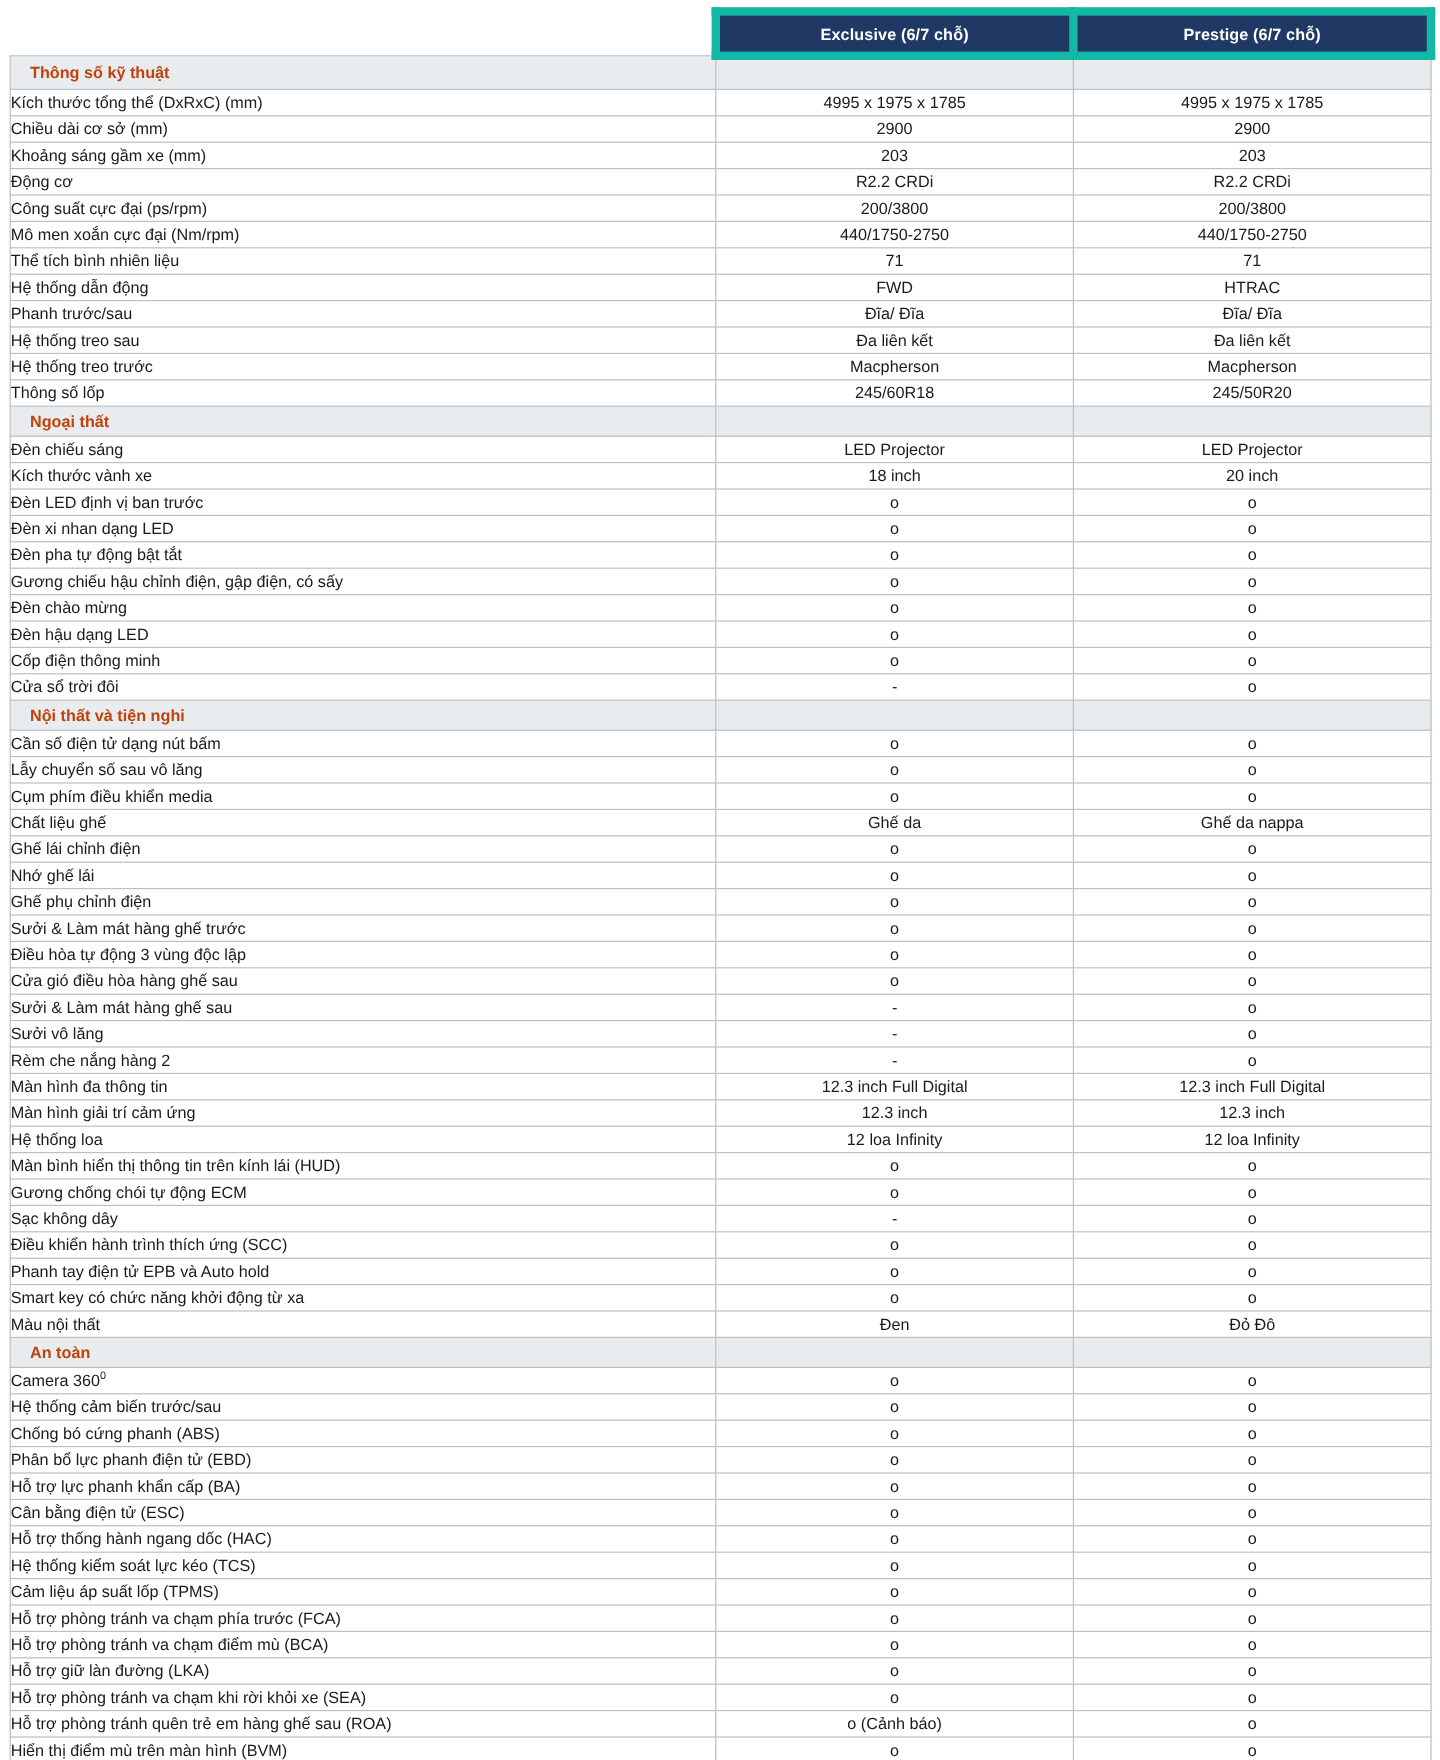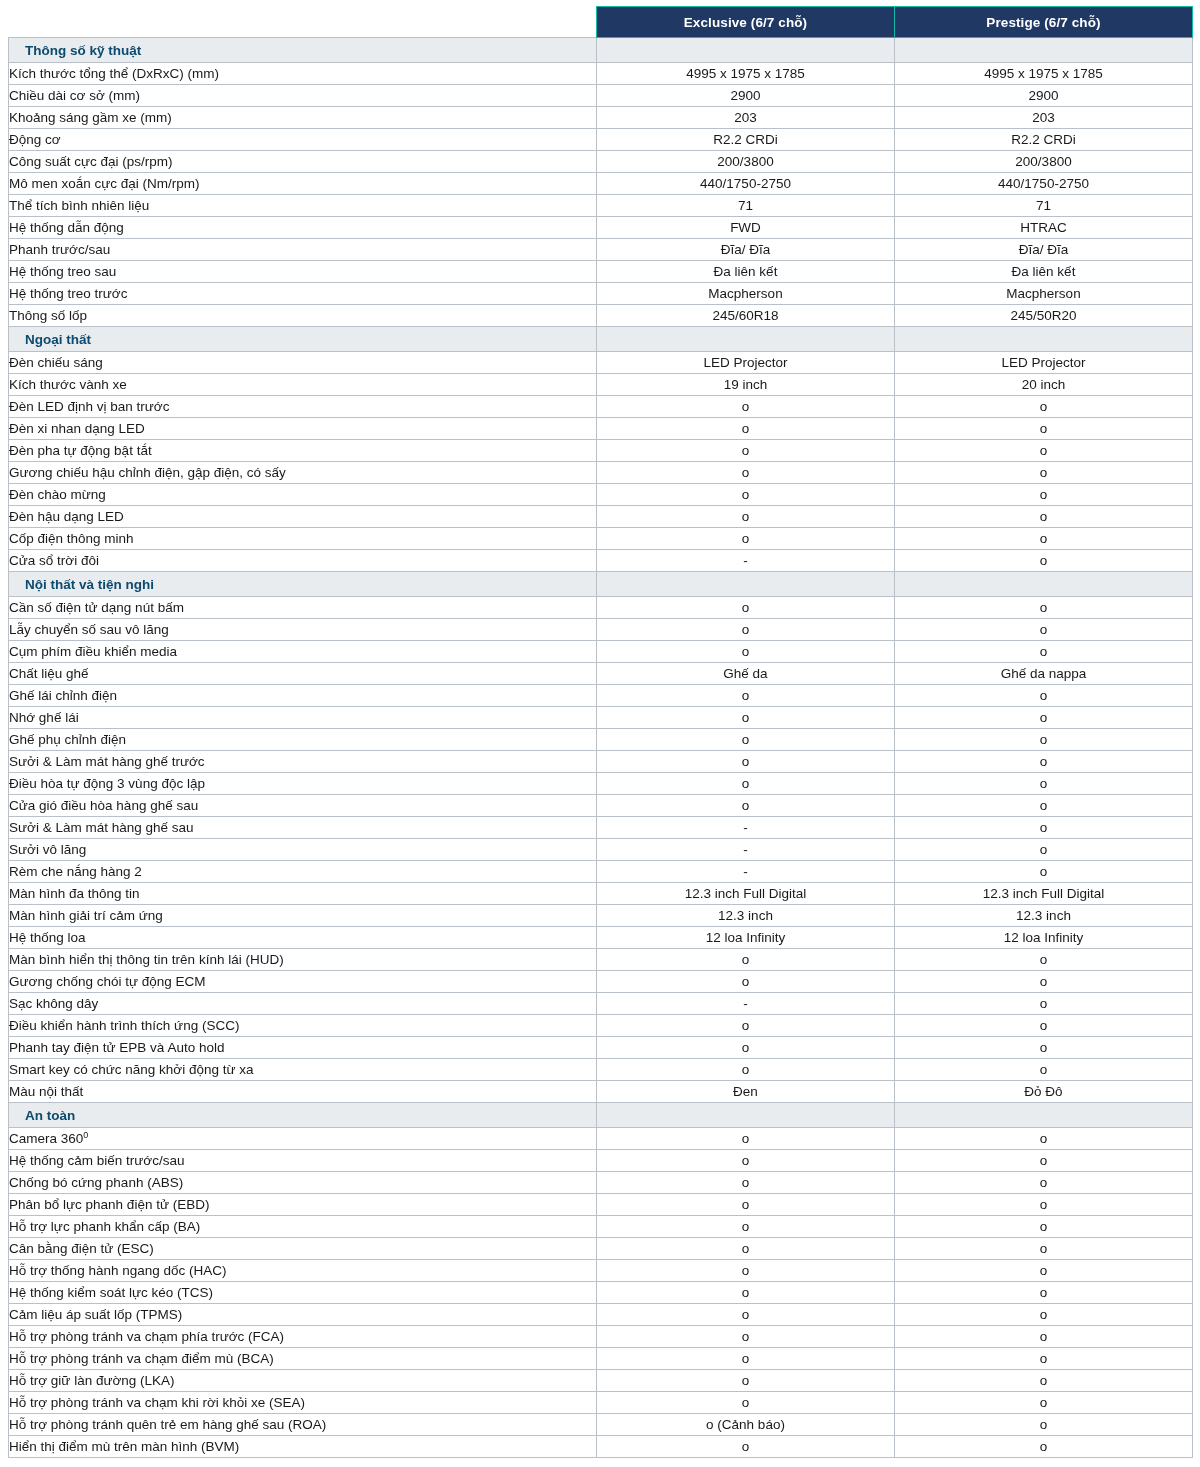--- a/index.html
+++ b/index.html
@@ -37,33 +37,33 @@
     background: #ffffff;
     border: none;
   }
   thead th.variant {
     background: #1f3864;
     color: #ffffff;
     font-weight: bold;
     font-size: 13.5px;
     height: 30px;
     text-align: center;
-    border: 1px solid #14b8a6;
+    border: 7px solid #14b8a6;
     letter-spacing: 0.1px;
   }
 
   
   tr.section td {
     background: #e9ecef;
     height: 24px;
   }
   tr.section td.sec-label {
     font-weight: bold;
     padding-left: 16px;
-    color: #0c4a6e;
+    color: #c2410c;
     font-size: 13.5px;
   }
 
   
   tr.row td {
     height: 21px;
   }
   td.feature {
     padding-left: 20px;
     text-align: left;
@@ -168,21 +168,21 @@
           <td></td>
           <td></td>
         </tr>
         <tr class="row">
           <td class="feature">Đèn chiếu sáng</td>
           <td class="val">LED Projector</td>
           <td class="val">LED Projector</td>
         </tr>
         <tr class="row">
           <td class="feature">Kích thước vành xe</td>
-          <td class="val">19 inch</td>
+          <td class="val">18 inch</td>
           <td class="val">20 inch</td>
         </tr>
         <tr class="row">
           <td class="feature">Đèn LED định vị ban trước</td>
           <td class="val">o</td>
           <td class="val">o</td>
         </tr>
         <tr class="row">
           <td class="feature">Đèn xi nhan dạng LED</td>
           <td class="val">o</td>

